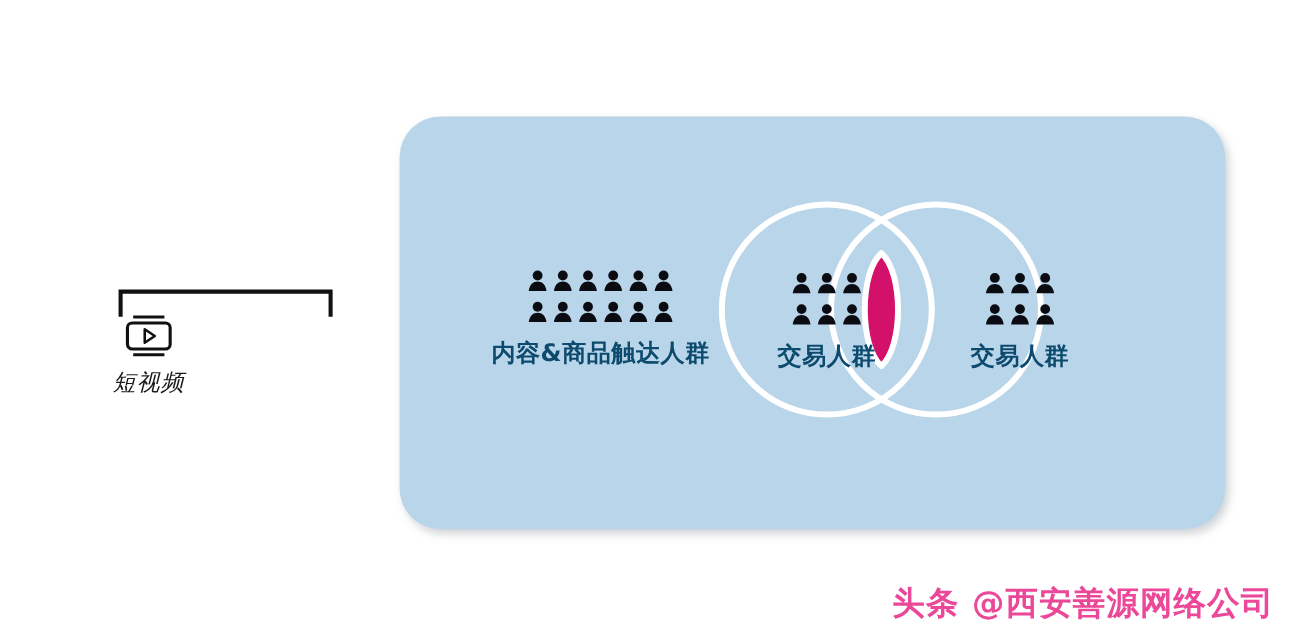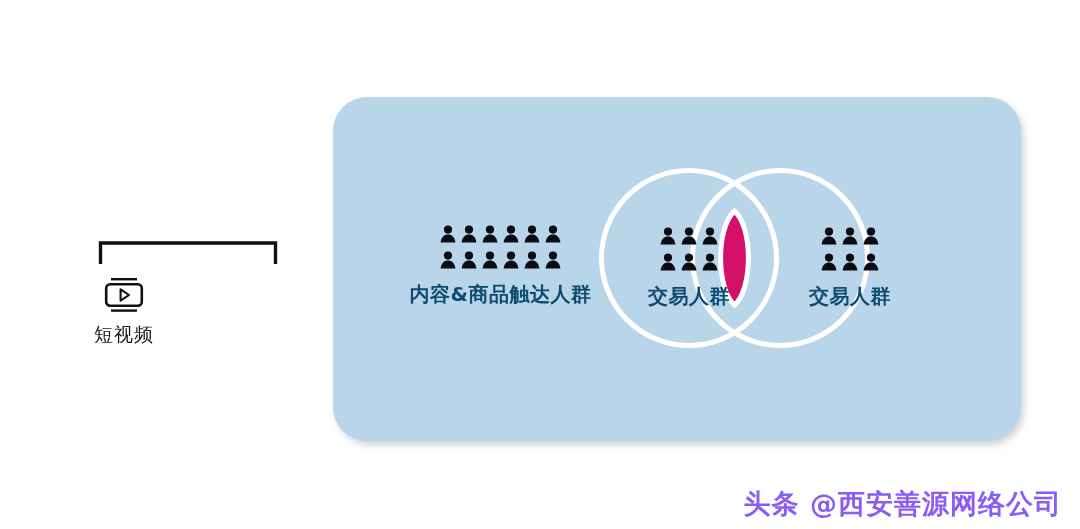--- a/index.html
+++ b/index.html
@@ -52,23 +52,24 @@
     position: absolute;
     left: 58px;
     top: 100px;
     width: 180px;
     height: 26px;
   }
 
   #shortvideo-node {
     position: absolute;
     left: 19px;
-    top: 137px;
+    top: 122px;
     width: 130px;
     text-align: center;
+    font-style: italic;
   }
   #live-node {
     position: absolute;
     left: 160px;
     top: 120px;
     width: 130px;
     text-align: center;
   }
   .leaf-icon {
     display: block;
@@ -147,21 +148,21 @@
   #group-fans  { left: 276px; top: 130px; width: 160px; }
   #group-trade { left: 437px; top: 130px; width: 160px; }
 
   
   #watermark {
     position: absolute;
     right: 18px;
     bottom: 8px;
     font-size: 27px;
     font-weight: 700;
-    color: #8b5cf6;
+    color: #ec4899;
     letter-spacing: 1px;
     white-space: nowrap;
     line-height: 1.3;
     text-shadow: 1px 1px 0 rgba(255,255,255,0.85);
   }
 </style>
 </head>
 <body>
 
 <div id="left-cluster">

